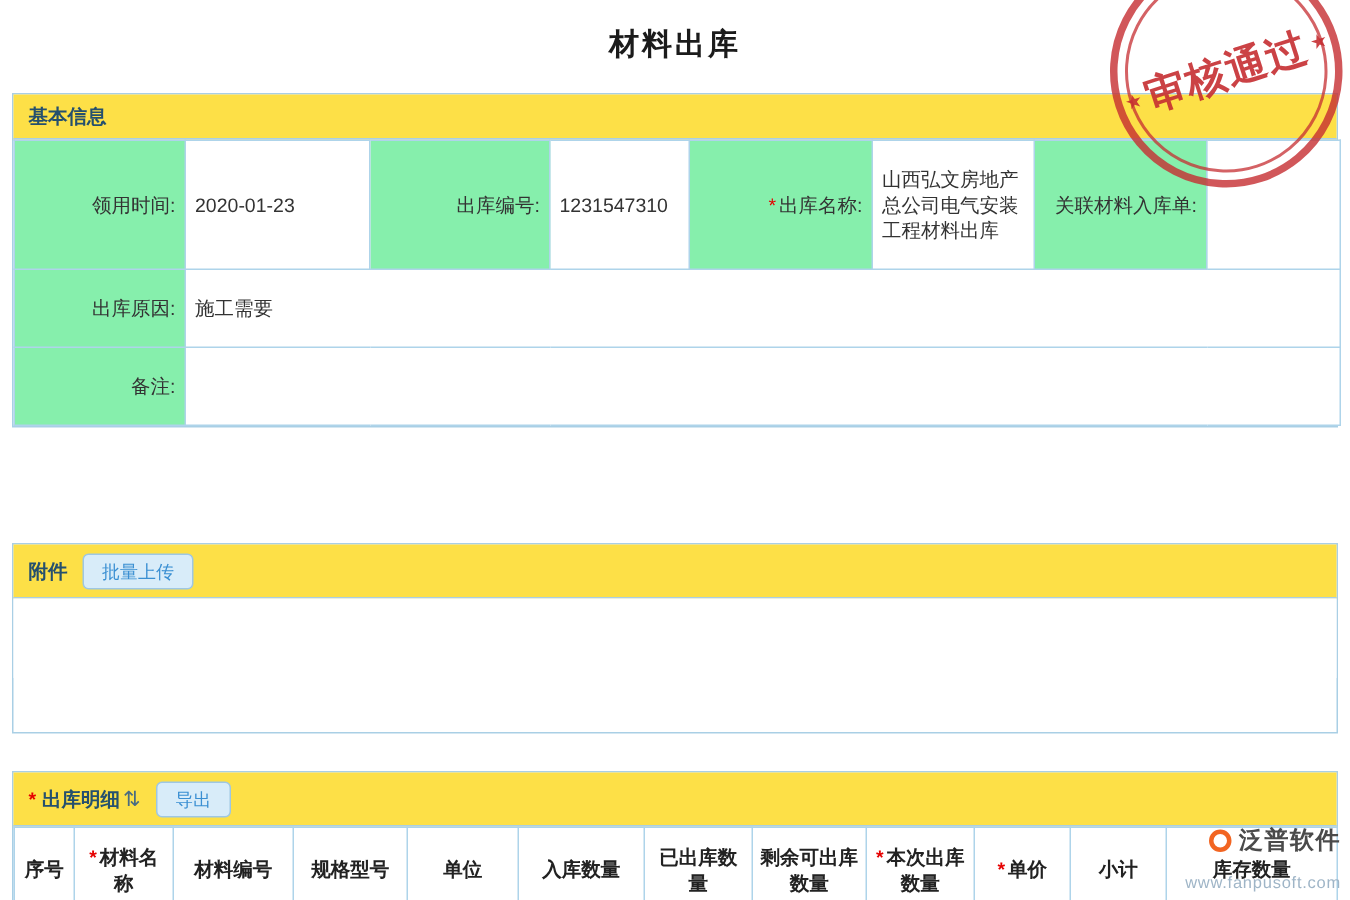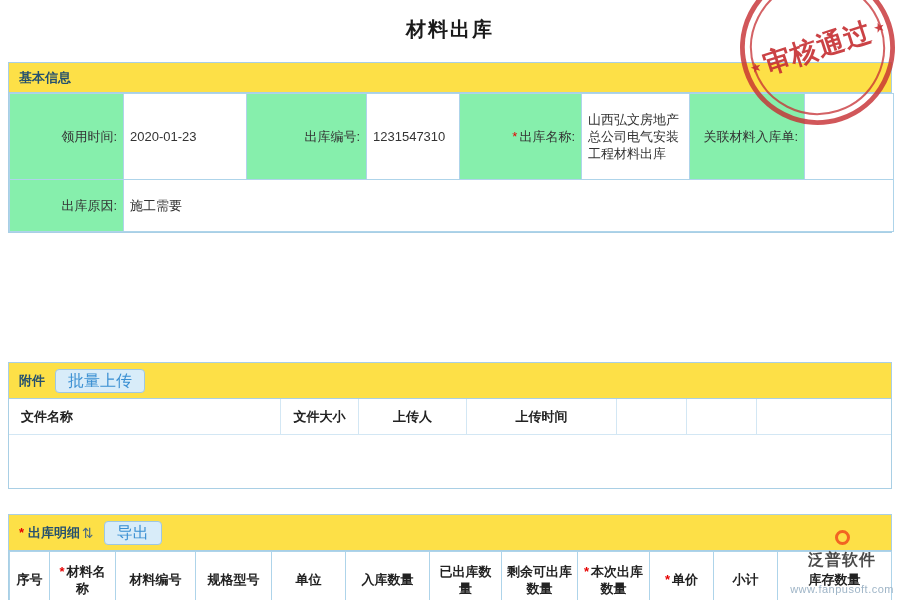--- a/index.html
+++ b/index.html
@@ -22,21 +22,21 @@
 
   table.grid { width:100%; border-collapse:collapse; table-layout:fixed; }
   .grid td { border:1px solid #aed4ea; font-size:13px; color:#333; padding:17px 6px;
              vertical-align:middle; word-break:break-all; line-height:17px; }
   .lbl { background:#86efac; text-align:right; }
   .val { background:#fff; text-align:left; }
   .req-star { color:#e60000; margin-right:2px; }
   a.cell-link { color:#1565ab; text-decoration:underline; cursor:pointer; }
 
   .btn { display:inline-block; background:#d8ecf9; border:1px solid #9ec7e3; color:#3a8fd2;
-         font-size:16px; padding:4px 12px; border-radius:4px; cursor:pointer; font-weight:normal;
+         font-size:12px; padding:4px 12px; border-radius:4px; cursor:pointer; font-weight:normal;
          line-height:14px; }
 
   
   .attach-head { display:flex; height:36px; border-bottom:1px solid #d3e7f4; align-items:stretch; }
   .attach-head .ah-cell { border-right:1px solid #d3e7f4; display:flex; align-items:center;
                           justify-content:center; font-size:13px; font-weight:bold; color:#222; }
   .attach-head .ah-cell:first-child { justify-content:flex-start; padding-left:12px; }
   .attach-body { height:53px; background:#fff; }
 
   
@@ -49,21 +49,21 @@
            transform:rotate(-18deg); z-index:10; display:flex; align-items:center;
            justify-content:center; pointer-events:none; }
   .stamp::before { content:""; position:absolute; inset:5px; border:2px solid rgba(197,45,49,0.75);
                    border-radius:50%; }
   .stamp-text { color:rgba(197,45,49,0.9); font-size:27px; font-weight:bold; letter-spacing:1px;
                 white-space:nowrap; }
   .stamp-star { color:rgba(197,45,49,0.9); font-size:13px; margin:0 3px; }
 
   
   .watermark { position:absolute; right:6px; bottom:5px; z-index:20; text-align:right; }
-  .wm-row { display:flex; align-items:center; justify-content:flex-end; gap:5px;flex-direction:column; }
+  .wm-row { display:flex; align-items:center; justify-content:flex-end; gap:5px; }
   .wm-logo { width:15px; height:15px; border:3px solid #f26522; border-radius:50%; display:inline-block; }
   .wm-brand { font-size:16px; font-weight:bold; color:#4a4a4a; letter-spacing:1px; }
   .wm-url { font-size:11px; color:#9fb5c7; letter-spacing:0.5px; margin-top:12px; }
 
   .sort-icon { font-size:14px; color:#4a6b82; font-weight:normal; cursor:pointer; }
 </style>
 </head>
 <body>
 
 <div class="page-title">材料出库</div>
@@ -91,37 +91,32 @@
       <td class="val">1231547310</td>
       <td class="lbl"><span class="req-star">*</span><span>出库名称:</span></td>
       <td class="val">山西弘文房地产总公司电气安装工程材料出库</td>
       <td class="lbl"><span>关联材料入库单:</span></td>
       <td class="val"></td>
     </tr>
     <tr style="height:40px">
       <td class="lbl"><span>出库原因:</span></td>
       <td class="val" colspan="7">施工需要</td>
     </tr>
+    <tr style="height:40px">
+      <td class="lbl"><span>备注:</span></td>
+      <td class="val" colspan="7"></td>
+    </tr>
   </tbody>
     </table>
 </div>
 
 <div class="section sec-attach">
   <div class="sec-bar">
     <span>附件</span>
     <span class="btn">批量上传</span>
-  </div>
-  <div class="attach-head">
-    <div class="ah-cell" style="width:272px">文件名称</div>
-    <div class="ah-cell" style="width:78px">文件大小</div>
-    <div class="ah-cell" style="width:108px">上传人</div>
-    <div class="ah-cell" style="width:150px">上传时间</div>
-    <div class="ah-cell" style="width:70px"></div>
-    <div class="ah-cell" style="width:70px"></div>
-    <div class="ah-cell" style="flex:1; border-right:none;"></div>
   </div>
   <div class="attach-body"></div>
 </div>
 
 <div class="section sec-detail">
   <div class="sec-bar">
     <span style="gap:2px; display:inline-flex; align-items:center;">
       <span class="req-star">*</span>
       <span>出库明细</span>
       <span class="sort-icon">⇅</span>

